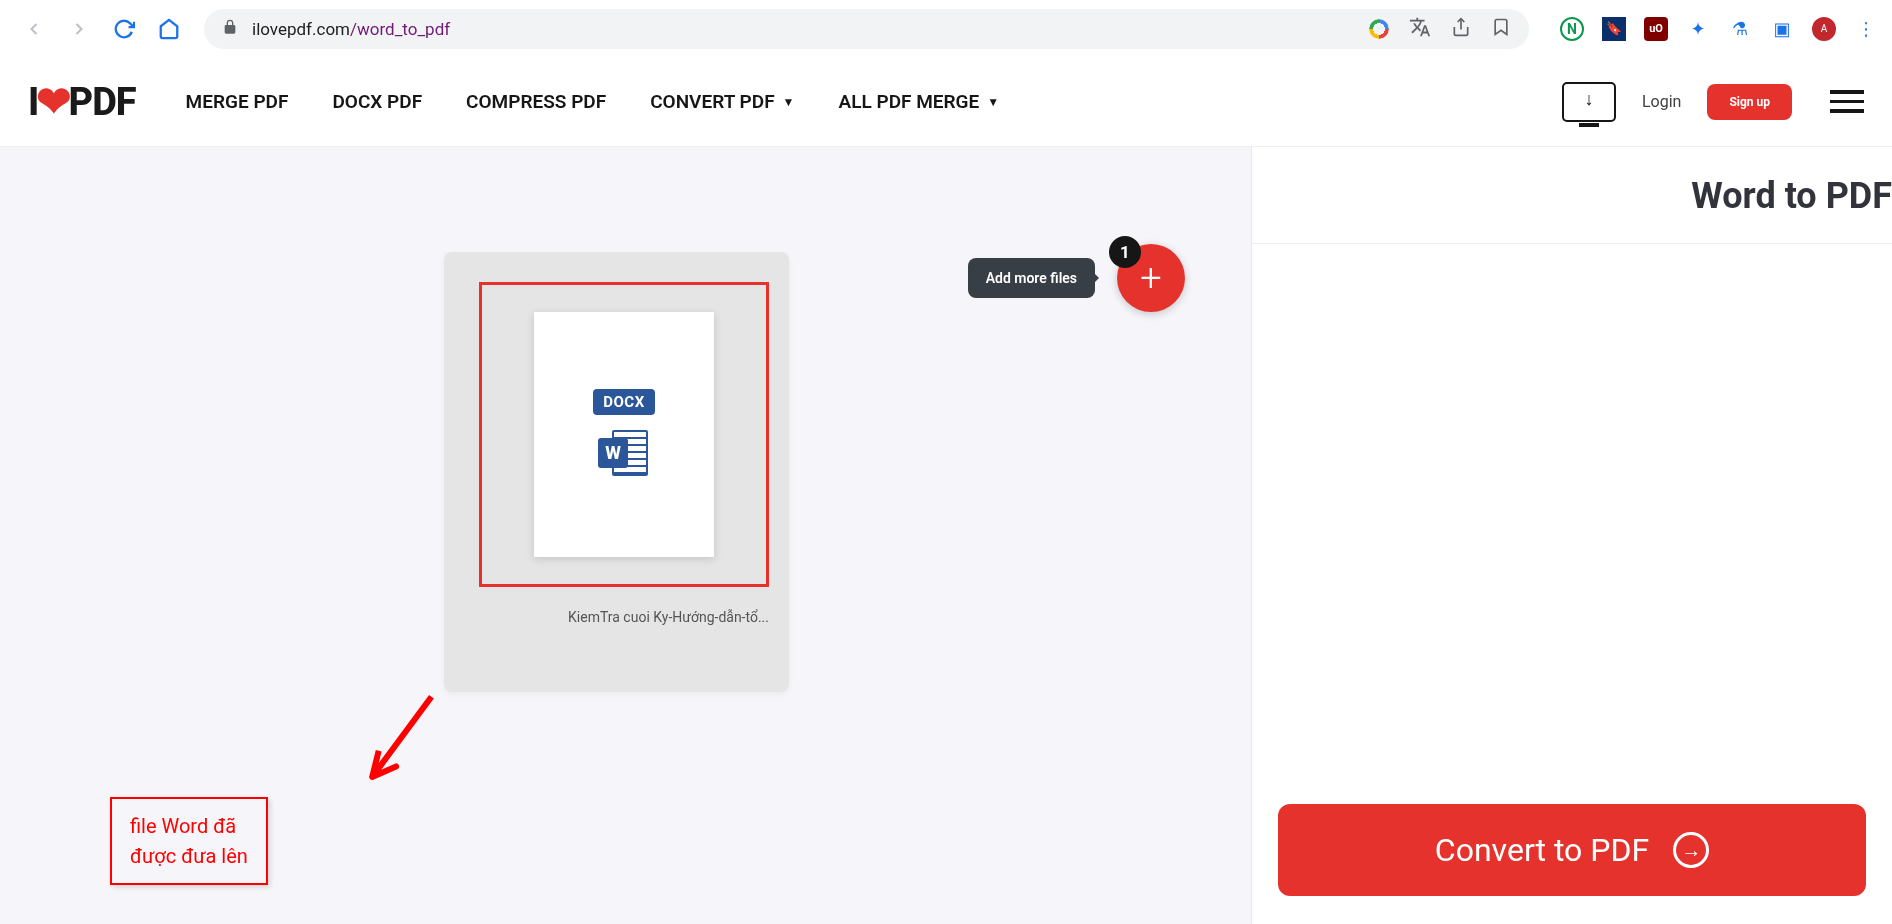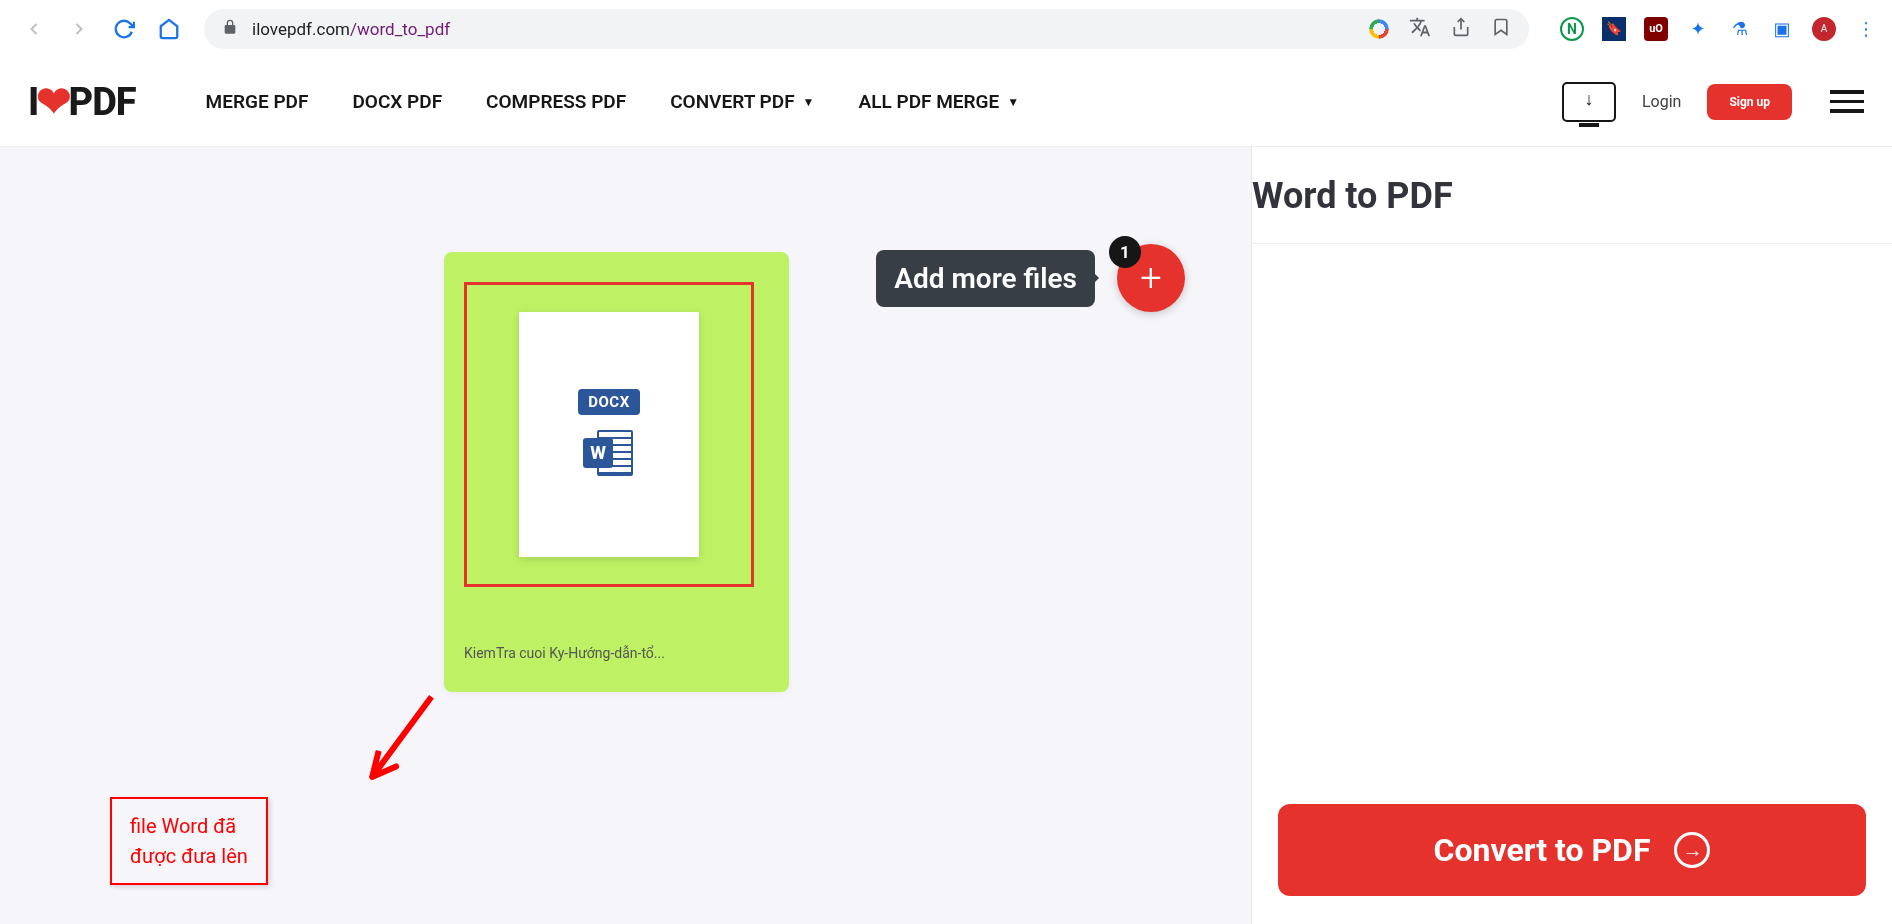--- a/index.html
+++ b/index.html
@@ -16,59 +16,59 @@
 .url-text .domain { color: #202124; }
 .url-text .path { color: #701a75; }
 .url-actions { margin-left: auto; display: flex; gap: 20px; align-items: center; color: #5f6368; }
 .ext-icons { display: flex; align-items: center; gap: 18px; padding-left: 16px; }
 .ext-ico { width: 24px; height: 24px; display: flex; align-items: center; justify-content: center; font-size: 18px; }
 
 
 .site-header { height: 90px; border-bottom: 1px solid #eee; display: flex; align-items: center; padding: 0 28px; background: #fff; }
 .logo { display: flex; align-items: center; font-weight: 800; font-size: 38px; letter-spacing: -1px; color: #1a1a1a; }
 .logo .heart { color: #e5322d; font-size: 42px; margin: 0 -2px; }
-.nav { display: flex; gap: 44px; margin-left: 70px; }
+.nav { display: flex; gap: 44px; margin-left: 50px; }
 .nav-item { font-size: 19px; font-weight: 600; color: #161616; display: flex; align-items: center; gap: 8px; cursor: pointer; }
 .nav-item .caret { font-size: 12px; }
 .header-right { margin-left: auto; display: flex; align-items: center; gap: 26px; }
 .desktop-ico { width: 54px; height: 40px; border: 2.5px solid #161616; border-radius: 5px; position: relative; }
 .desktop-ico::after { content: ""; position: absolute; bottom: -7px; left: 50%; transform: translateX(-50%); width: 20px; height: 4px; background: #161616; }
 .desktop-ico .dl { position: absolute; left: 50%; top: 44%; transform: translate(-50%,-50%); font-size: 18px; font-weight: bold; color: #161616; }
 .login { font-size: 16px; color: #404040; font-weight: 400; cursor: pointer; }
 .signup { background: #e5322d; color: #fff; font-size: 12px; font-weight: 700; padding: 11px 22px; border-radius: 8px; cursor: pointer; }
 .hamburger { display: flex; flex-direction: column; gap: 6px; cursor: pointer; margin-left: 12px;}
 .hamburger span { width: 34px; height: 3.5px; background: #161616; }
 
 
 .content { display: flex; height: calc(924px - 57px - 90px); }
 .work-area { flex: 1; background: #f5f5fa; position: relative; border-right: 1px solid #e8e8e8; }
-.file-card { position: absolute; left: 444px; top: 105px; width: 345px; height: 440px; background: #bef264; border-radius: 8px; padding: 20px; display: flex; flex-direction: column; align-items: flex-start; box-shadow: 0 2px 6px rgba(0,0,0,0.05); gap: 36px; }
+.file-card { position: absolute; left: 444px; top: 105px; width: 345px; height: 440px; background: #e5e5e5; border-radius: 8px; padding: 20px; display: flex; flex-direction: column; align-items: flex-end; box-shadow: 0 2px 6px rgba(0,0,0,0.05); }
 .preview-rect { width: 290px; height: 305px; border: 3px solid #e5322d; display: flex; align-items: center; justify-content: center; margin-top: 10px; }
 .paper { width: 180px; height: 245px; box-shadow: 0 2px 8px rgba(0,0,0,0.15); background: #fff; display: flex; flex-direction: column; align-items: center; justify-content: center; gap: 10px; }
 .docx-label { background: #2b579a; color: #fff; font-weight: 700; font-size: 15px; padding: 4px 10px; border-radius: 4px; letter-spacing: 0.5px; }
 .word-ico { width: 56px; height: 56px; display: flex; align-items: center; justify-content: center; position: relative; }
 .word-ico .page { width: 36px; height: 46px; border: 2px solid #2b579a; border-radius: 2px; position: absolute; right: 4px; background: repeating-linear-gradient(#fff 0 5px, #2b579a 5px 7px); }
 .word-ico .w { width: 30px; height: 30px; background: #2b579a; border-radius: 3px; color: #fff; font-weight: 800; font-size: 18px; display: flex; align-items: center; justify-content: center; position: absolute; left: 2px; }
 .filename { margin-top: 22px; font-size: 14px; color: #555; max-width: 100%; overflow: hidden; text-overflow: ellipsis; white-space: nowrap; }
 
 .add-more { position: absolute; right: 66px; top: 97px; display: flex; align-items: center; }
-.add-tooltip { background: #383e45; color: #fff; font-size: 28px; font-weight: 600; padding: 12px 18px; border-radius: 8px; position: relative; }
+.add-tooltip { background: #383e45; color: #fff; font-size: 14px; font-weight: 600; padding: 12px 18px; border-radius: 8px; position: relative; }
 .add-tooltip::after { content: ""; position: absolute; right: -14px; top: 50%; transform: translateY(-50%); border: 10px solid transparent; border-left-color: #383e45; }
 .add-btn { width: 68px; height: 68px; border-radius: 50%; background: #e5322d; display: flex; align-items: center; justify-content: center; margin-left: 22px; position: relative; cursor: pointer; box-shadow: 0 2px 8px rgba(0,0,0,0.2); }
 .add-btn .plus { color: #fff; font-size: 38px; font-weight: 300; }
 .add-btn .badge { position: absolute; top: -8px; left: -8px; width: 32px; height: 32px; border-radius: 50%; background: #161616; color: #fff; font-weight: 700; font-size: 17px; display: flex; align-items: center; justify-content: center; }
 
 .annotation-box { position: absolute; left: 110px; top: 650px; border: 2.5px solid #ff0000; padding: 12px 18px; font-size: 20px; color: #ff0000; line-height: 1.5; box-shadow: 2px 2px 5px rgba(0,0,0,0.15); background: #f5f5fa;}
 .annotation-arrow { position: absolute; left: 340px; top: 565px; transform: rotate(-28deg); }
 .annotation-arrow svg { fill: #ff0000; }
 
 .side-panel { width: 640px; background: #fff; display: flex; flex-direction: column; }
-.panel-title { text-align: left; font-size: 36px; font-weight: 700; color: #33333c; padding: 28px 0 26px; border-bottom: 1px solid #eee; }
+.panel-title { text-align: right; font-size: 36px; font-weight: 700; color: #33333c; padding: 28px 0 26px; border-bottom: 1px solid #eee; }
 .panel-body { flex: 1; }
-.convert-btn { margin: 4px 26px 28px; height: 92px; background: #e5322d; color: #fff; border-radius: 12px; display: flex; align-items: center; justify-content: center; gap: 24px; font-size: 32px; font-weight: 700; cursor: pointer; }
+.convert-btn { margin: 4px 26px 28px; height: 92px; background: #e5322d; color: #fff; border-radius: 12px; display: flex; align-items: center; justify-content: center; gap: 24px; font-size: 32px; font-weight: 400; cursor: pointer; }
 .convert-btn .circle-arrow { width: 36px; height: 36px; border: 3px solid #fff; border-radius: 50%; display: flex; align-items: center; justify-content: center; font-size: 20px;}
 </style>
 </head>
 <body>
 
 <div class="browser-bar">
   <div class="nav-btn disabled">
       <svg width="20" height="20" viewBox="0 0 24 24" fill="none" stroke="currentColor" stroke-width="2.5">
         <polyline points="15 18 9 12 15 6"></polyline>
       </svg>

